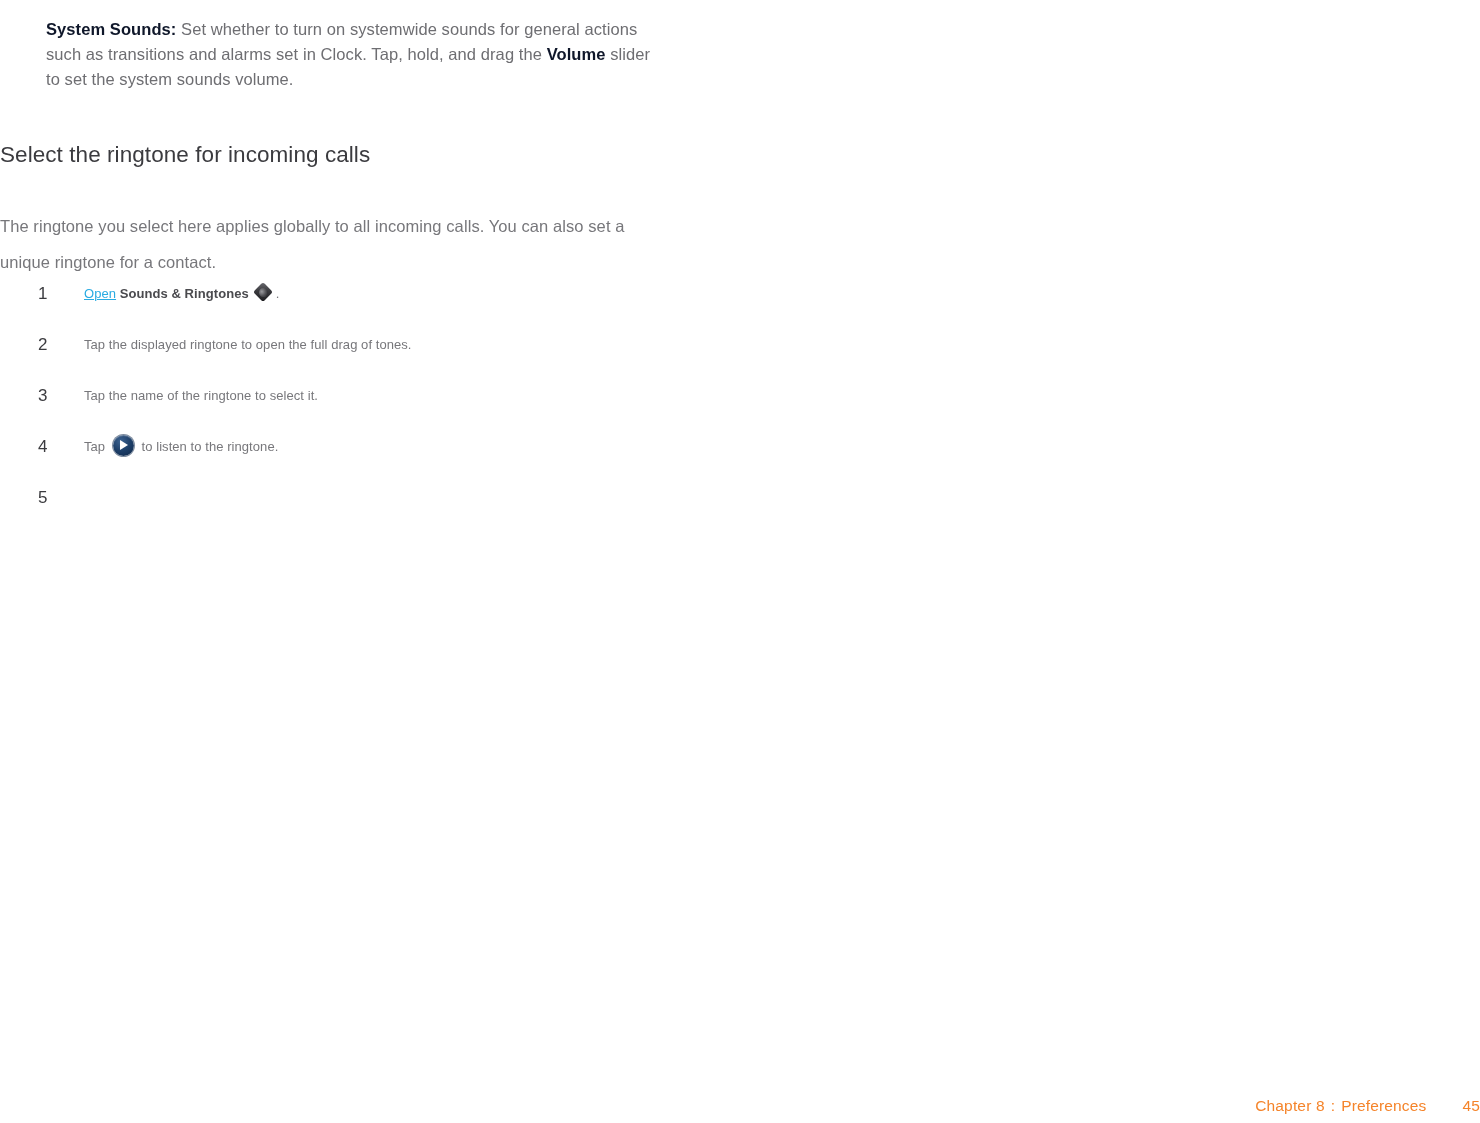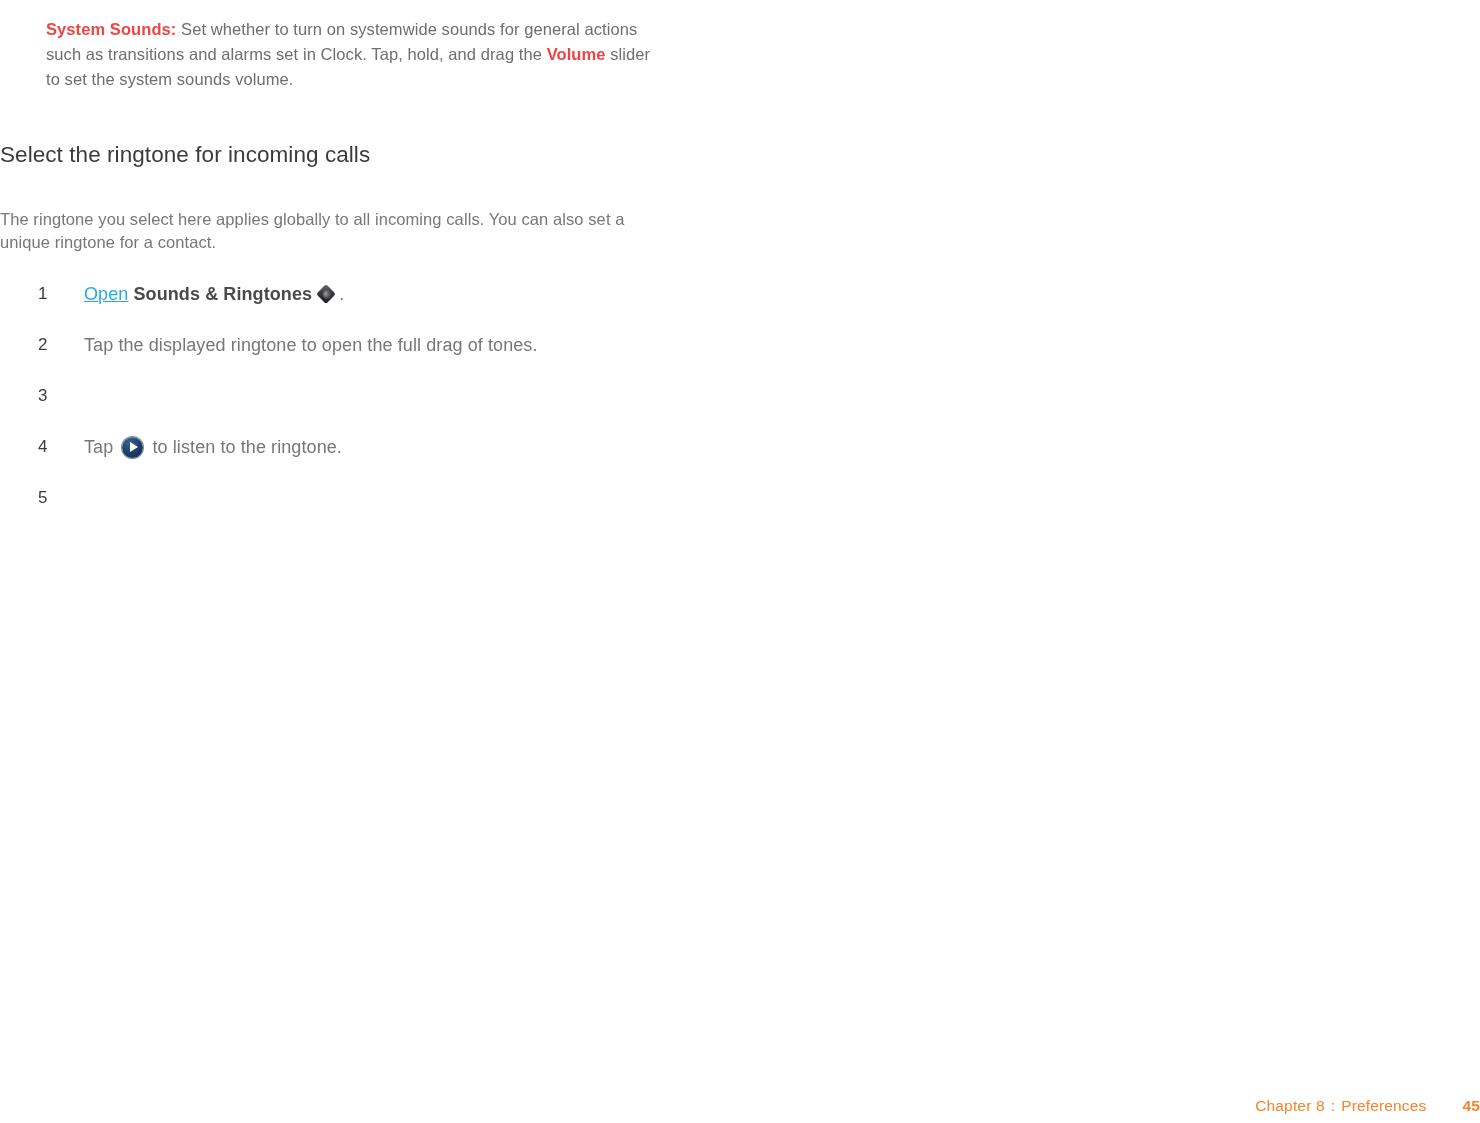--- a/index.html
+++ b/index.html
@@ -26,21 +26,21 @@
     position: absolute;
     left: 46px;
     top: 0px;
     width: 610px;
     font-size: 16.5px;
     line-height: 25px;
     color: #6e6e72;
     letter-spacing: 0.005em;
   }
   .intro-para b {
-    color: #ef4444;
+    color: #0f172a;
     font-weight: 700;
   }
 
   
   .section-heading {
     position: absolute;
     left: 0px;
     top: 130px;
     font-size: 22.5px;
     line-height: 30px;
@@ -51,21 +51,21 @@
     margin-top: 10px;
   }
 
   
   .lead-para {
     position: absolute;
     left: 0px;
     top: 191px;
     width: 648px;
     font-size: 16.5px;
-    line-height: 23px;
+    line-height: 36px;
     color: #77777b;
     letter-spacing: 0.005em;
   }
 
   
   .steps {
     position: absolute;
     left: 0px;
     top: 265px;
     width: 900px;
@@ -79,21 +79,21 @@
   }
   .step-num {
     width: 46px;
     flex: 0 0 46px;
     font-size: 17px;
     line-height: 26px;
     color: #3b3b3f;
     margin-left: -2px;
   }
   .step-text {
-    font-size: 18px;
+    font-size: 13px;
     line-height: 26px;
     color: #77777b;
     letter-spacing: 0.005em;
   }
   .step-text b {
     color: #4a4a4e;
     font-weight: 700;
   }
   .link-open {
     color: #29abe2;
@@ -162,21 +162,20 @@
     font-size: 15.5px;
     color: #f5842a;
     letter-spacing: 0.01em;
     white-space: nowrap;
   }
   .footer .chapter-label { }
   .footer .sep { margin: 0 6px; }
   .footer .page-num {
     margin-left: 36px;
     margin-right: 0px;
-    font-weight: bold;
   }
 </style>
 </head>
 <body>
 
 <div class="page">
 
   <p class="intro-para">
     <b>System Sounds:</b><span> Set whether to turn on systemwide sounds for general actions such as transitions and alarms set in Clock. Tap, hold, and drag the </span><b>Volume</b><span> slider to set the system sounds volume.</span>
   </p>
@@ -192,20 +191,21 @@
       <span class="step-text"><a class="link-open" href="#">Open</a> <b>Sounds &amp; Ringtones</b><span class="icon-sounds"><span class="diamond"></span><span class="spk"></span></span><span>.</span></span>
     </li>
 
     <li class="step">
       <span class="step-num">2</span>
       <span class="step-text">Tap the displayed ringtone to open the full drag of tones.</span>
     </li>
 
     <li class="step">
       <span class="step-num">3</span>
+      <span class="step-text">Tap the name of the ringtone to select it.</span>
     </li>
 
     <li class="step">
       <span class="step-num">4</span>
       <span class="step-text"><span>Tap</span> <span class="icon-play"></span> <span>to listen to the ringtone.</span></span>
     </li>
 
     <li class="step">
       <span class="step-num">5</span>
     </li>

